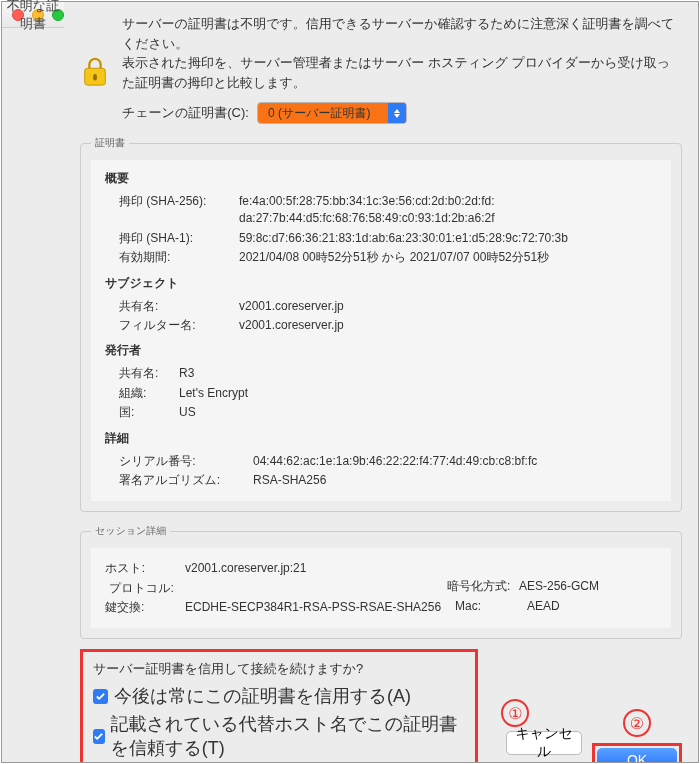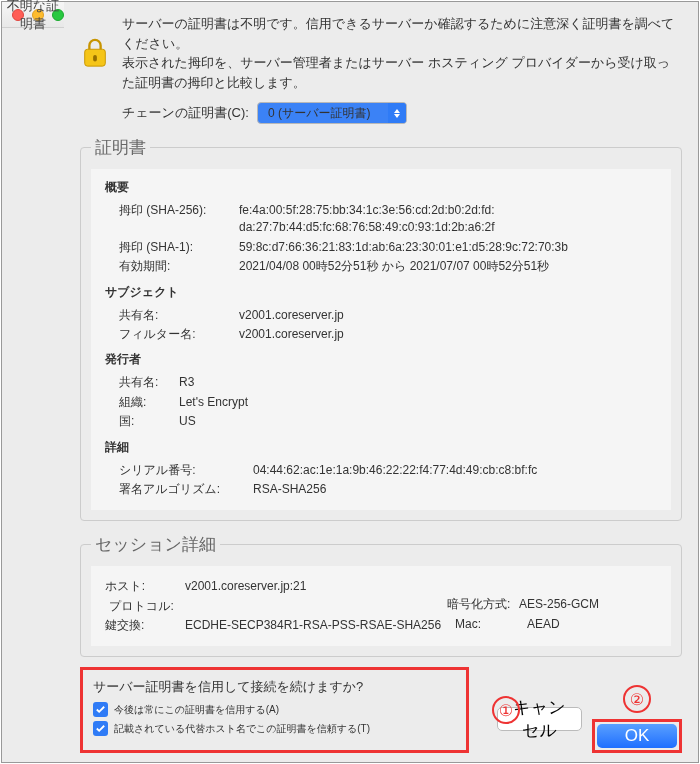--- a/index.html
+++ b/index.html
@@ -52,42 +52,42 @@
       flex: 1;
       padding: 12px 16px 14px 16px;
       display: flex;
       flex-direction: column;
       gap: 8px;
       overflow: hidden;
     }
     .warn-row {
       display: flex;
       gap: 12px;
-      align-items: center;
+      align-items: flex-end;
     }
     .lock-icon {
       width: 30px;
       flex-shrink: 0;
       margin-top: 2px;
     }
     .warn-text {
       font-size: 13px;
       line-height: 1.5;
     }
     .chain-row {
       display: flex;
       align-items: center;
       gap: 8px;
       margin-left: 42px;
       margin-top: 2px;
     }
     .select-wrap {
       display: inline-flex;
       align-items: stretch;
-      background: #3b82f6;
+      background: #f97316;
       border: 1px solid #b8b8b8;
       border-radius: 4px;
       height: 22px;
       overflow: hidden;
     }
     .select-label {
       padding: 2px 10px;
       font-size: 12px;
       min-width: 130px;
     }
@@ -113,21 +113,21 @@
       border-top: 4px solid #fff;
     }
     fieldset {
       border: 1px solid #ccc;
       border-radius: 4px;
       padding: 6px 0 10px 0;
       margin-top: 4px;
       background: #ececec;
     }
     legend {
-      font-size: 17px;
+      font-size: 10px;
       color: #666;
       margin-left: 10px;
       padding: 0 4px;
     }
     .panel {
       background: #f5f5f5;
       margin: 4px 10px 0 10px;
       padding: 10px 14px;
       font-size: 12px;
     }
@@ -156,21 +156,21 @@
       padding: 8px 10px 10px 10px;
       width: 428px;
       margin-top: 2px;
     }
     .trust-q { font-size: 13px; margin-bottom: 6px; }
     .chk-row {
       display: flex;
       align-items: center;
       gap: 6px;
       margin: 4px 0;
-      font-size: 10px;
+      font-size: 18px;
     }
     .chk {
       width: 15px; height: 15px;
       background: #2f7bf6;
       border-radius: 3px;
       display: inline-flex;
       align-items: center;
       justify-content: center;
     }
     .chk svg { display:block; }
@@ -189,21 +189,21 @@
       display: flex;
       justify-content: flex-end;
       align-items: center;
       gap: 10px;
       margin-top: 2px;
     }
     .btn {
       height: 24px;
       border-radius: 5px;
       padding: 0 8px;
-      font-size: 17px;
+      font-size: 14px;
       border: 1px solid #bbb;
       background: #fff;
       display: inline-flex;
       align-items: center;
       justify-content: center;
     }
     .btn.primary {
       background: linear-gradient(#5aa0ff,#1f6fff);
       border: none;
       color: #fff;

